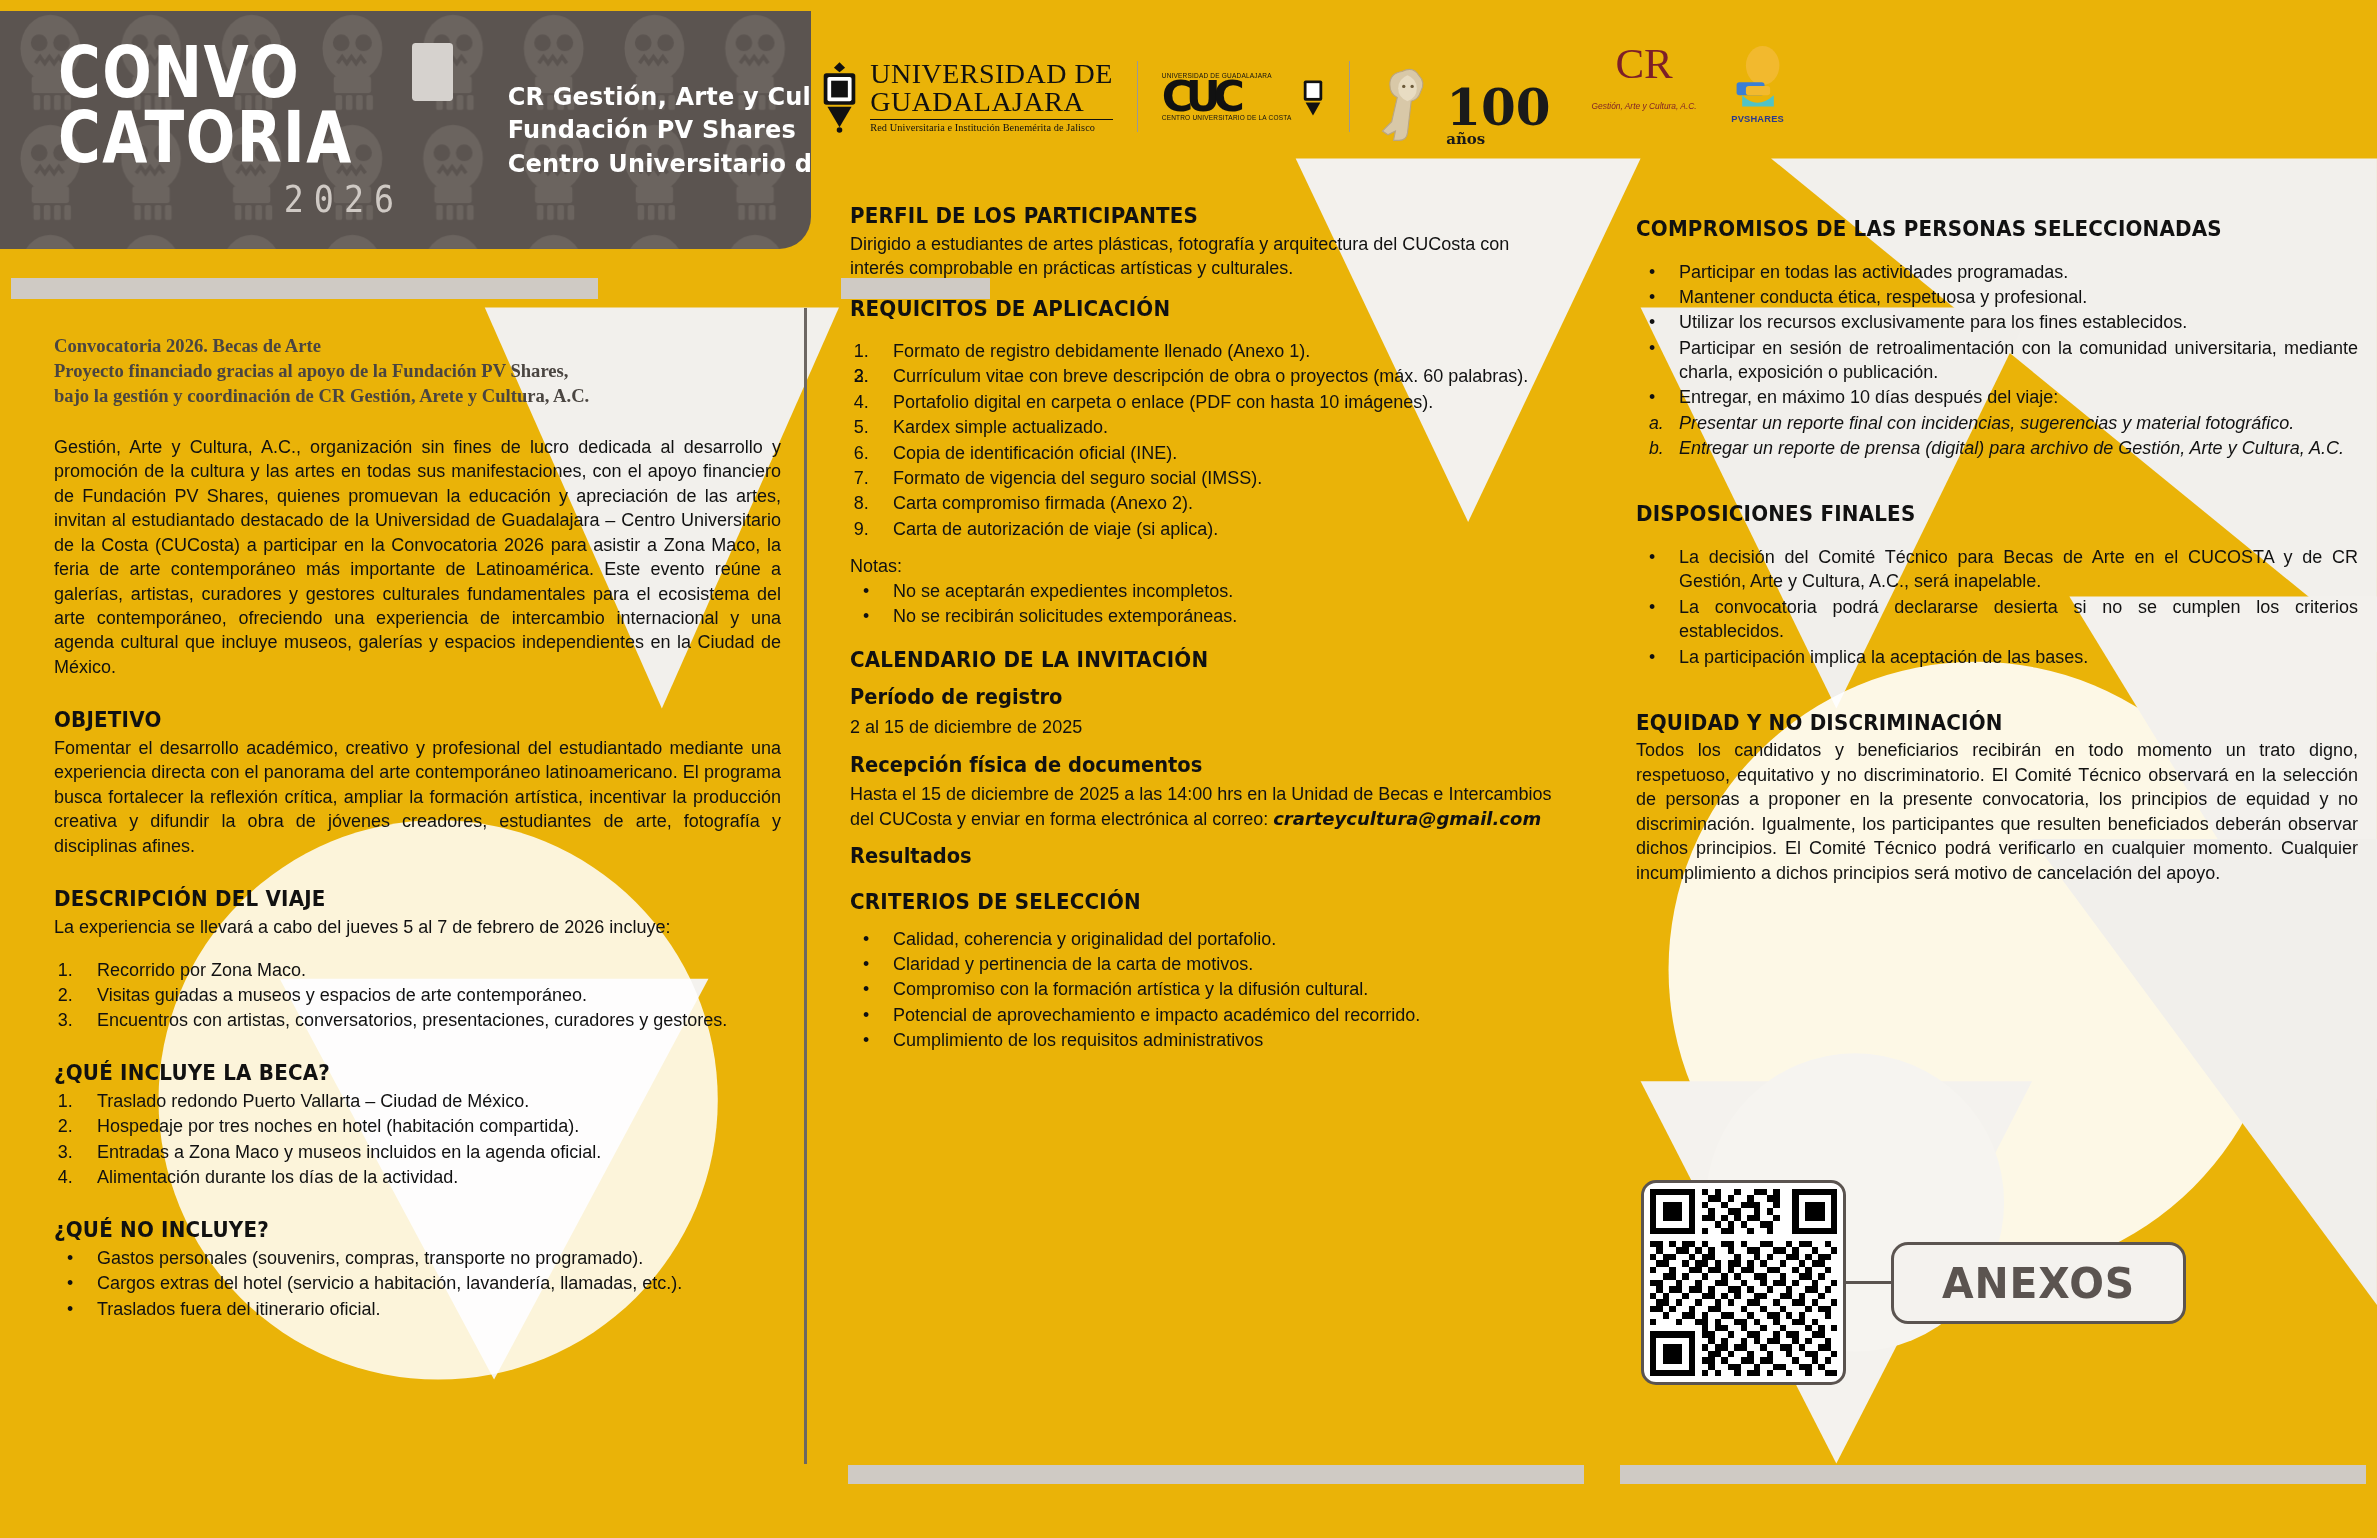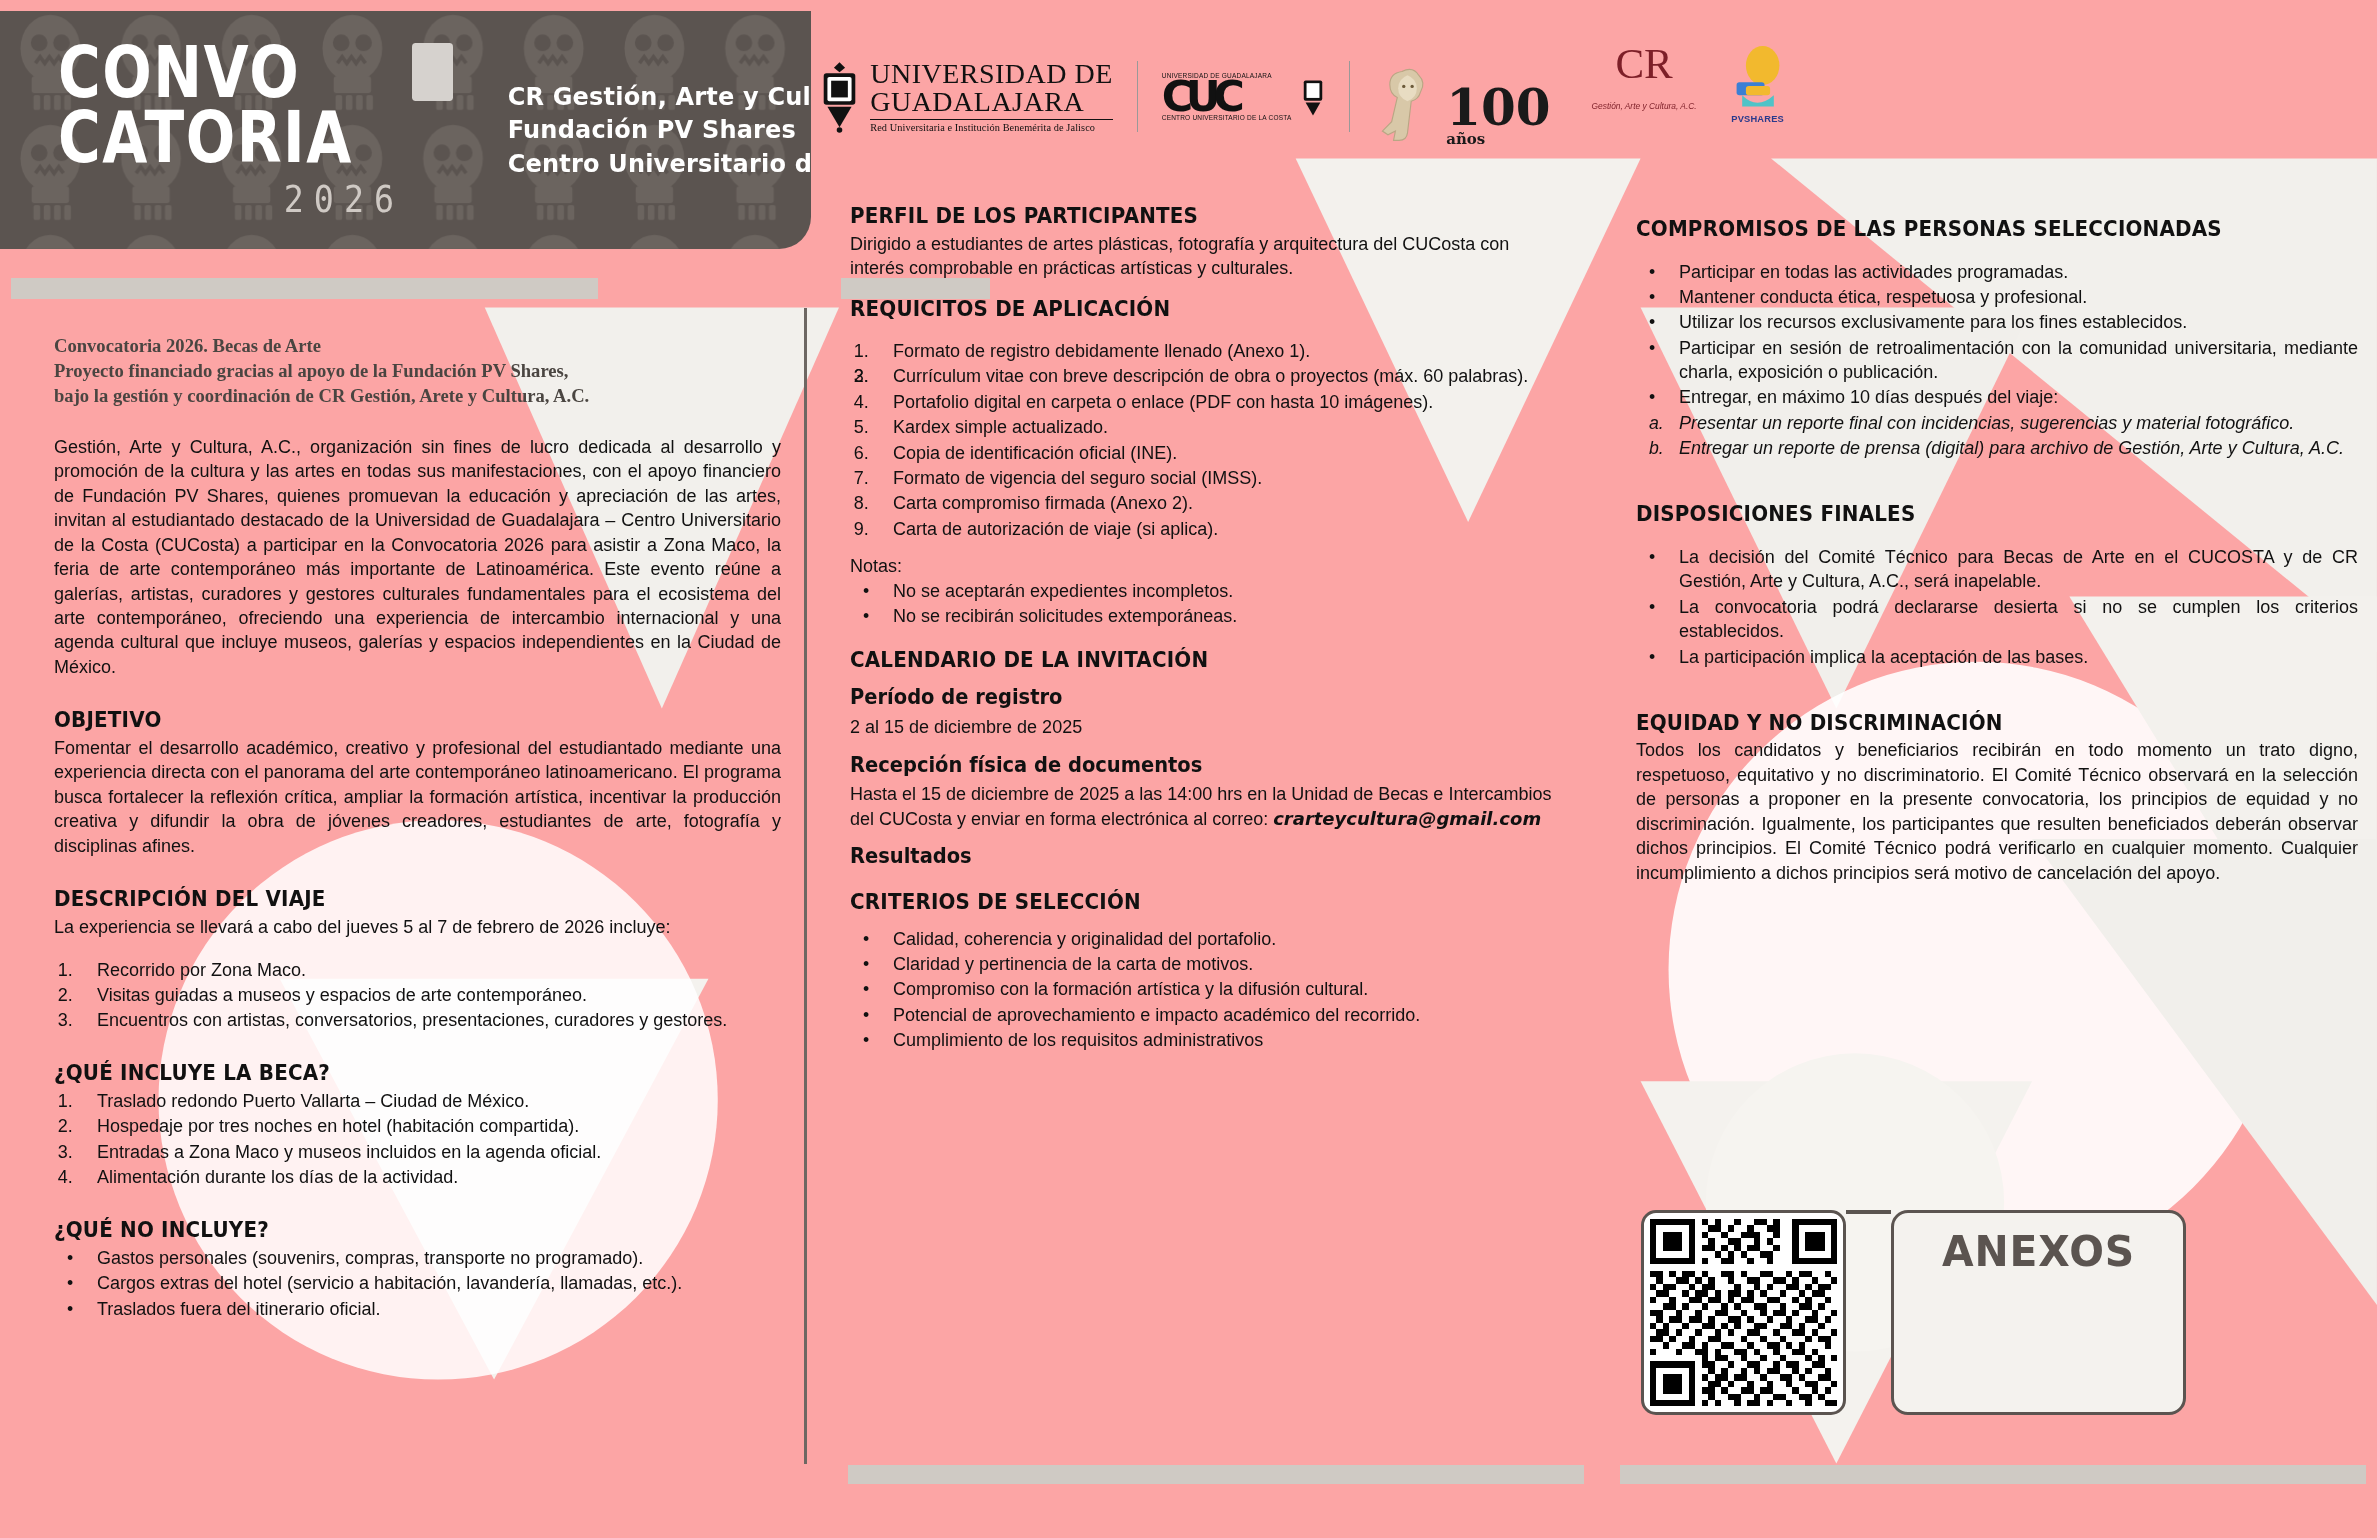--- a/index.html
+++ b/index.html
@@ -5,21 +5,21 @@
   * { box-sizing: border-box; margin: 0; padding: 0; }
   html, body {
     width: 2377px; height: 1538px;
     background: #ffffff;
     font-family: "Liberation Sans", sans-serif;
     overflow: hidden;
   }
   #page {
     position: relative;
     width: 2377px; height: 1538px;
-    background: #fca5a5;
+    background: #eab308;
     overflow: hidden;
   }
 
   
   .bg-layer { position: absolute; inset: 0; overflow: hidden; }
 
   
   .header-band {
     position: absolute;
     left: 0; top: 11.2px;
@@ -235,22 +235,22 @@
   }
   .ital { font-style: italic; }
 
   .spacer-sm { height: 13px; }
   .spacer-md { height: 24px; }
   .spacer-lg { height: 37px; }
 
   
   .qr-wrap {
     position: absolute;
-    left: 1641px; top: 1210px;
-    display: flex; 
+    left: 1641px; top: 1180px;
+    display: flex; align-items: center;
   }
   .qr-frame {
     width: 205px; height: 205px;
     border: 3.7px solid #5b5450;
     border-radius: 15px;
     background: #fff;
     padding: 5.6px;
     position: relative;
   }
   .qr-canvas { width: 100%; height: 100%; display: block; }

